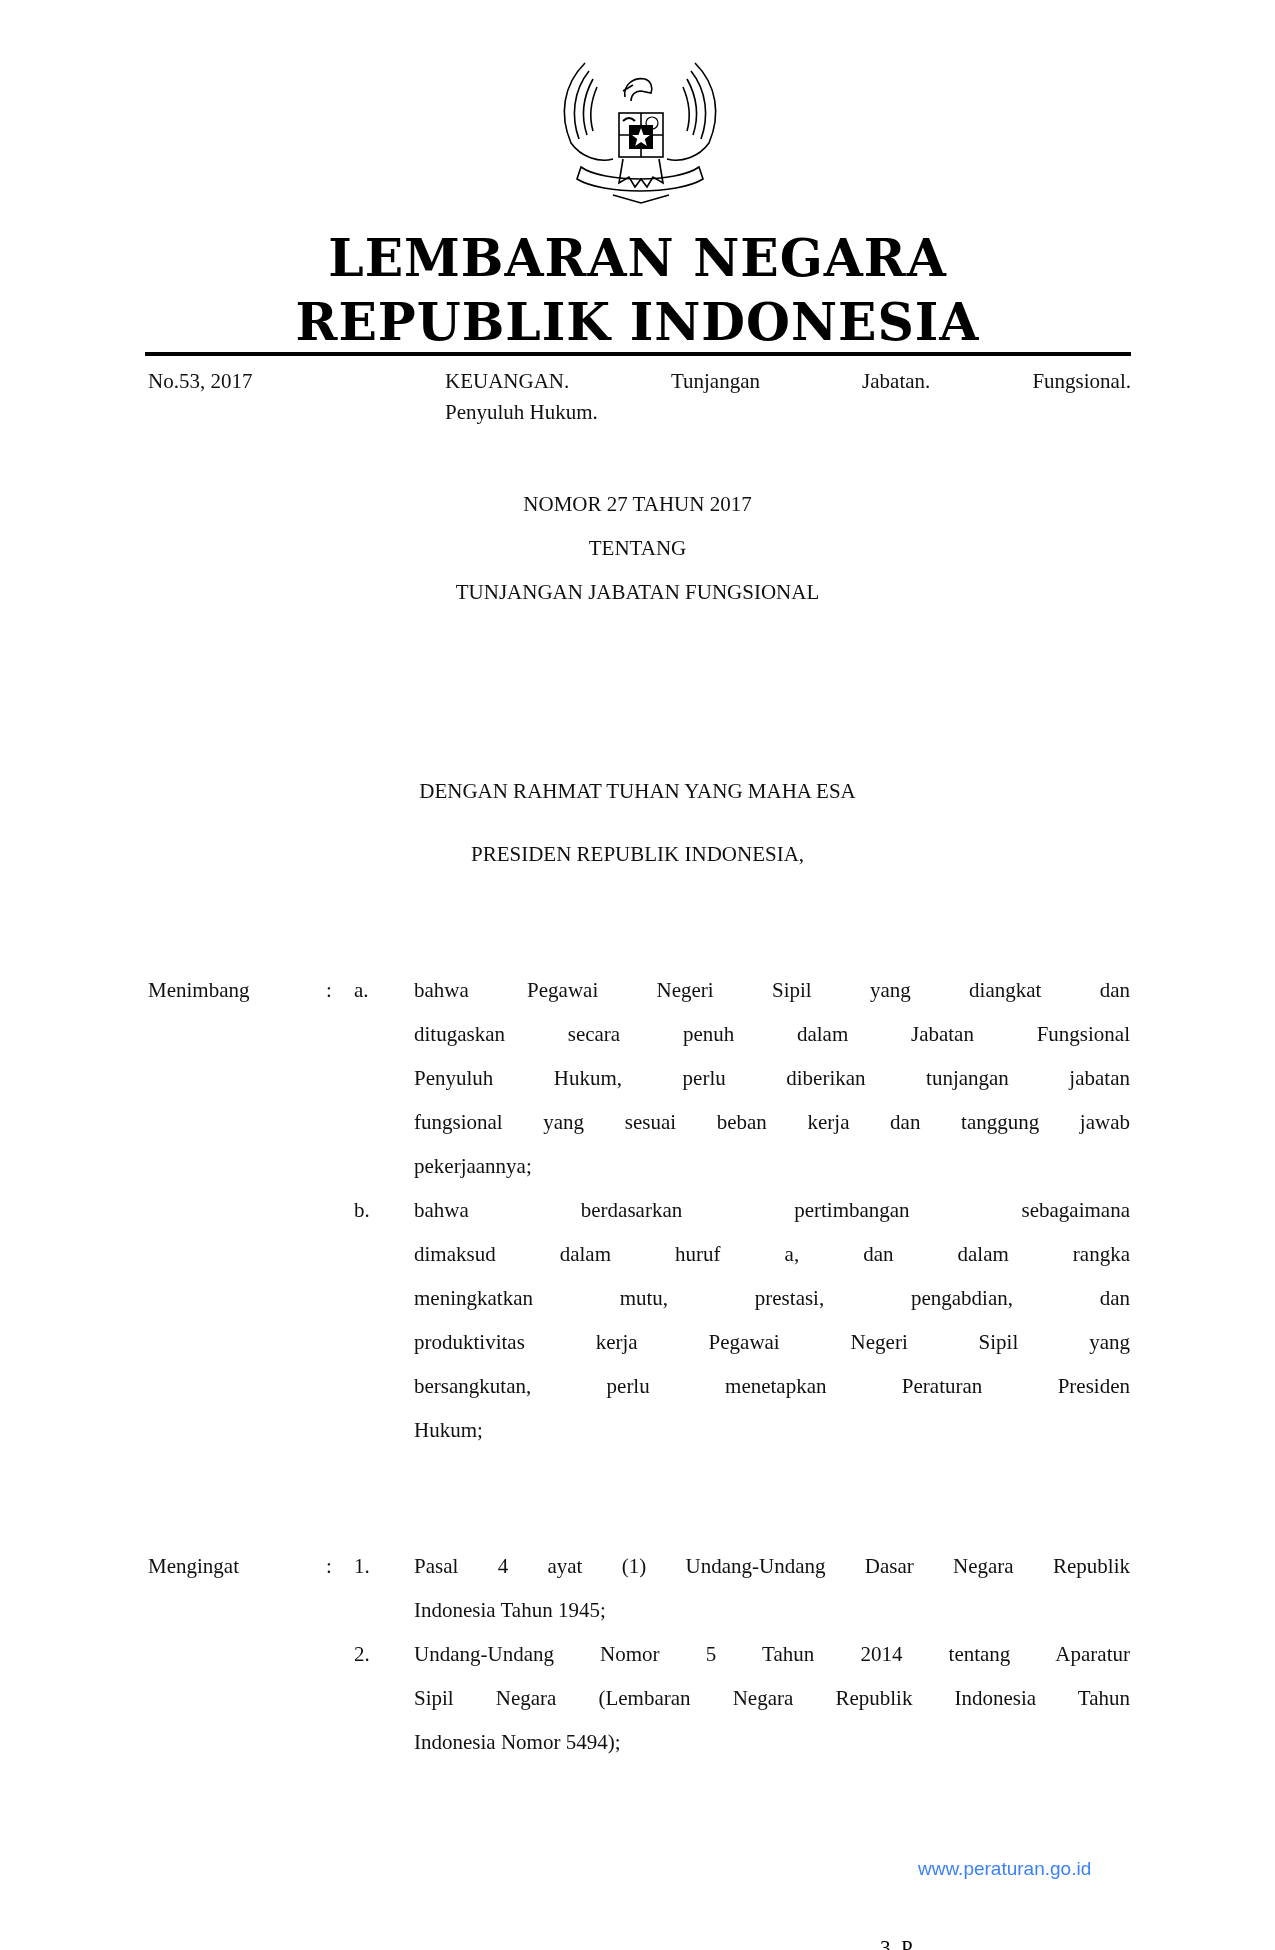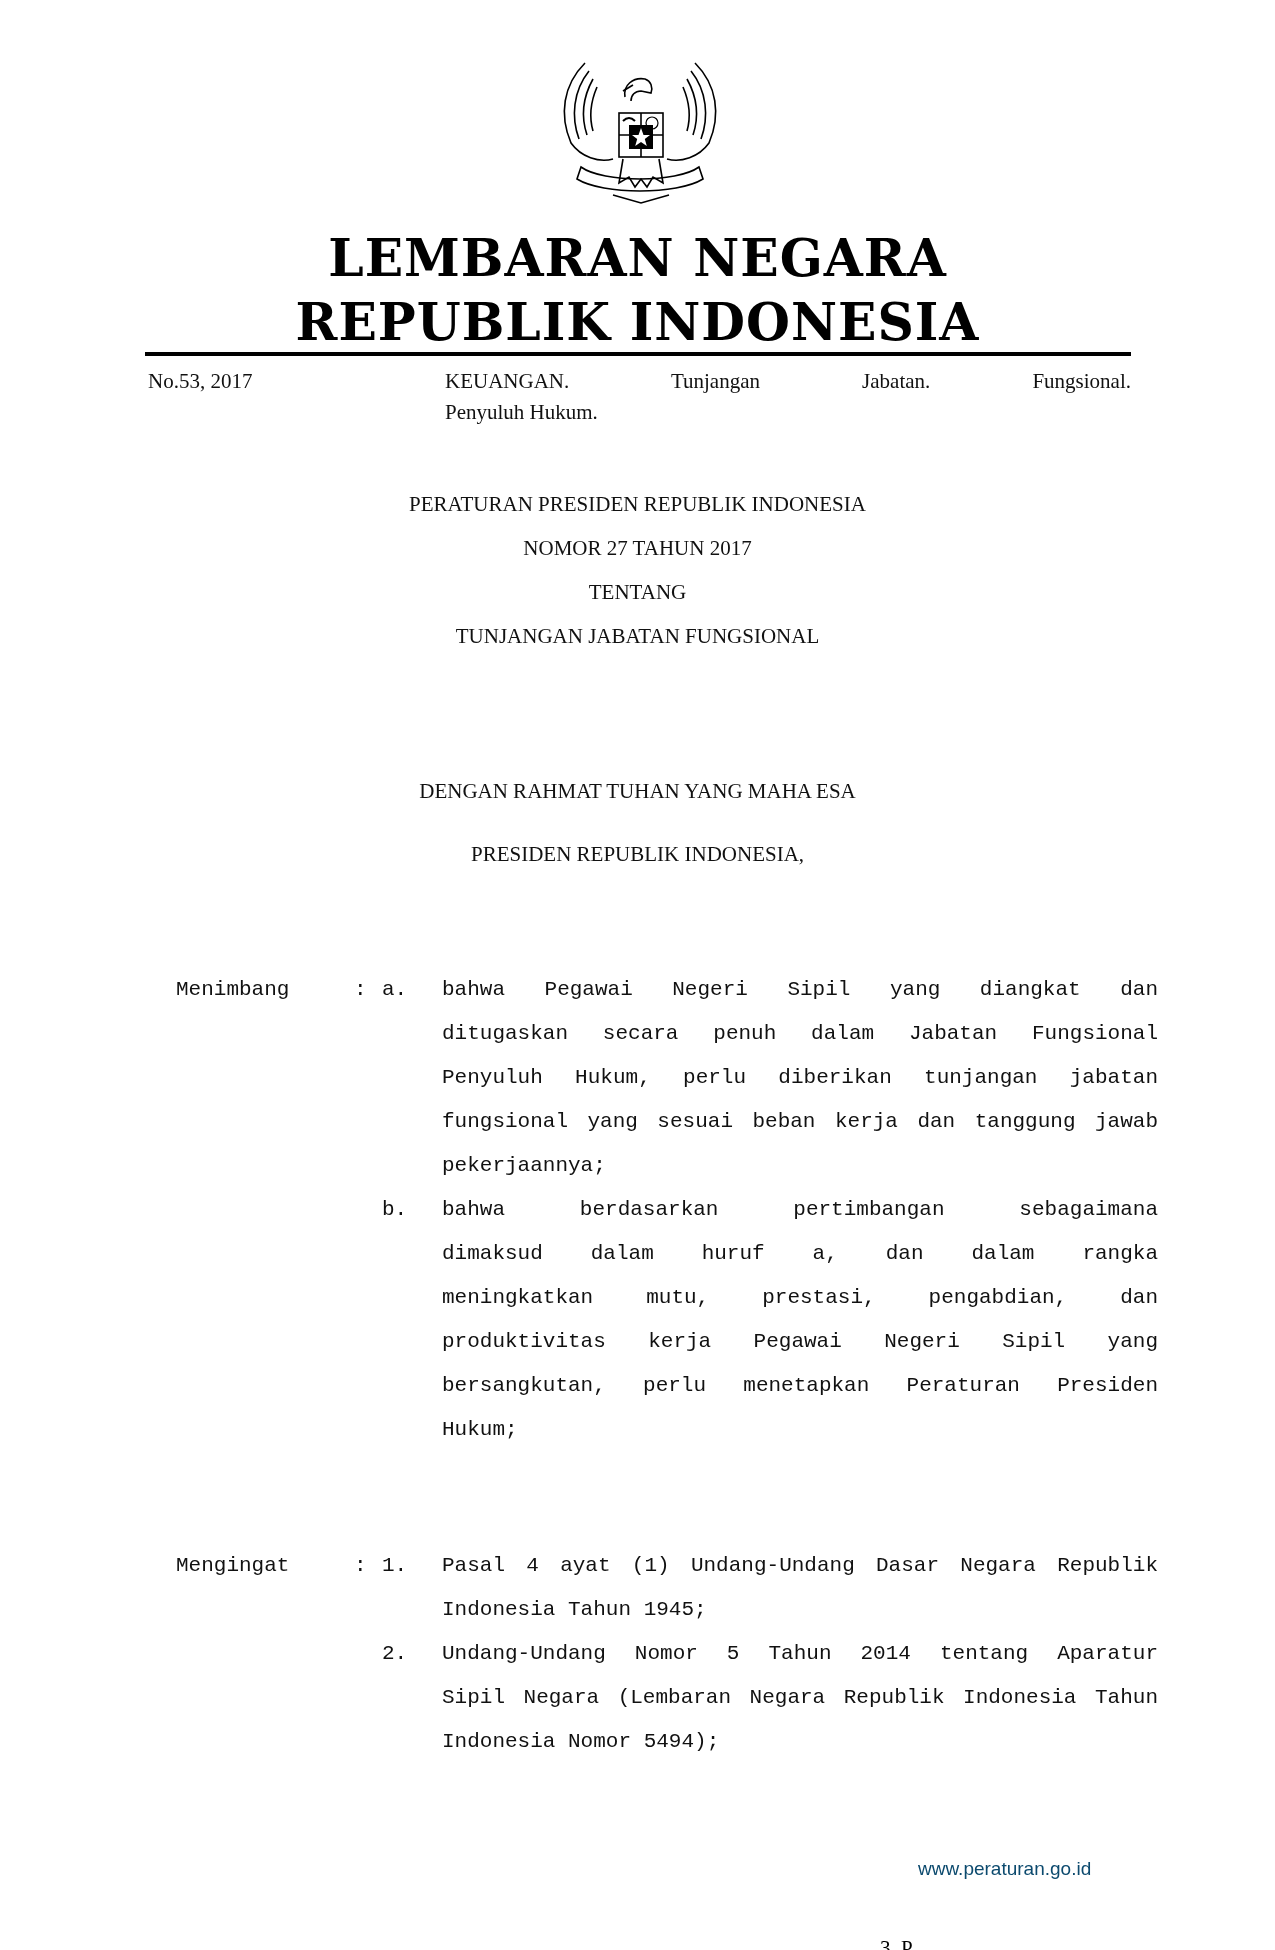--- a/index.html
+++ b/index.html
@@ -34,35 +34,35 @@
       position: absolute; left: 297px; top: 31px; width: 686px; white-space: nowrap;
     }
     .title-block {
       position: absolute; left: 145px; width: 985px; text-align: center;
       font-family: "Liberation Serif", serif; font-size: 21px; line-height: 44px;
     }
     .tb1 { top: 482px; }
     .invoc { position: absolute; left: 145px; width: 985px; text-align: center; top: 752px; font-family: "Liberation Serif", serif; font-size: 21px; margin-top: 27px; }
     .pres { position: absolute; left: 145px; width: 985px; text-align: center; top: 842px; font-family: "Liberation Serif", serif; font-size: 21px; }
 
-    .section { position: absolute; left: 148px; width: 985px; font-family: Liberation Mono, monospace; font-size: 21px; line-height: 44px; margin-left: 28px; }
+    .section { position: absolute; left: 148px; width: 985px; font-family: Liberation Serif, serif; font-size: 21px; line-height: 44px; }
     .section .label { position: absolute; left: 0; top: 0; }
     .section .colon { position: absolute; left: 178px; top: 0; }
     .item { position: relative; }
     .item .num { position: absolute; left: 206px; top: 0; }
     .item .body { margin-left: 266px; width: 716px; text-align: justify; }
     .item .body span.ln { display: block; text-align: justify; text-align-last: justify; }
     .item .body span.ln.last { text-align-last: left; }
 
     .menimbang { top: 968px; }
     .mengingat { top: 1544px; }
 
     .footer-url {
       position: absolute; left: 918px; top: 1858px; font-family: "Liberation Sans", sans-serif;
-      font-size: 19px; color: #0c4a6e;
+      font-size: 19px; color: #3b82f6;
     }
     .cutoff {
       position: absolute; left: 880px; top: 1938px; font-family: "Liberation Serif", serif;
       font-size: 21px; color: #000; line-height: 1;
     }
   </style>
 </head>
 <body>
 
 <div class="emblem">
@@ -102,21 +102,20 @@
 <div class="masthead mast2">REPUBLIK INDONESIA</div>
 <div class="rule"></div>
 
 <div class="row-head">
   <span>No.53, 2017</span>
   <span class="subj">KEUANGAN. Tunjangan Jabatan. Fungsional.</span>
   <span class="subj2">Penyuluh Hukum.</span>
 </div>
 
 <div class="title-block tb1">
-  <div>PERATURAN PRESIDEN REPUBLIK INDONESIA</div>
   <div>NOMOR 27 TAHUN 2017</div>
   <div>TENTANG</div>
   <div>TUNJANGAN JABATAN FUNGSIONAL</div>
 </div>
 
 <div class="invoc">DENGAN RAHMAT TUHAN YANG MAHA ESA</div>
 <div class="pres">PRESIDEN REPUBLIK INDONESIA,</div>
 
 <div class="section menimbang">
   <span class="label">Menimbang</span>

